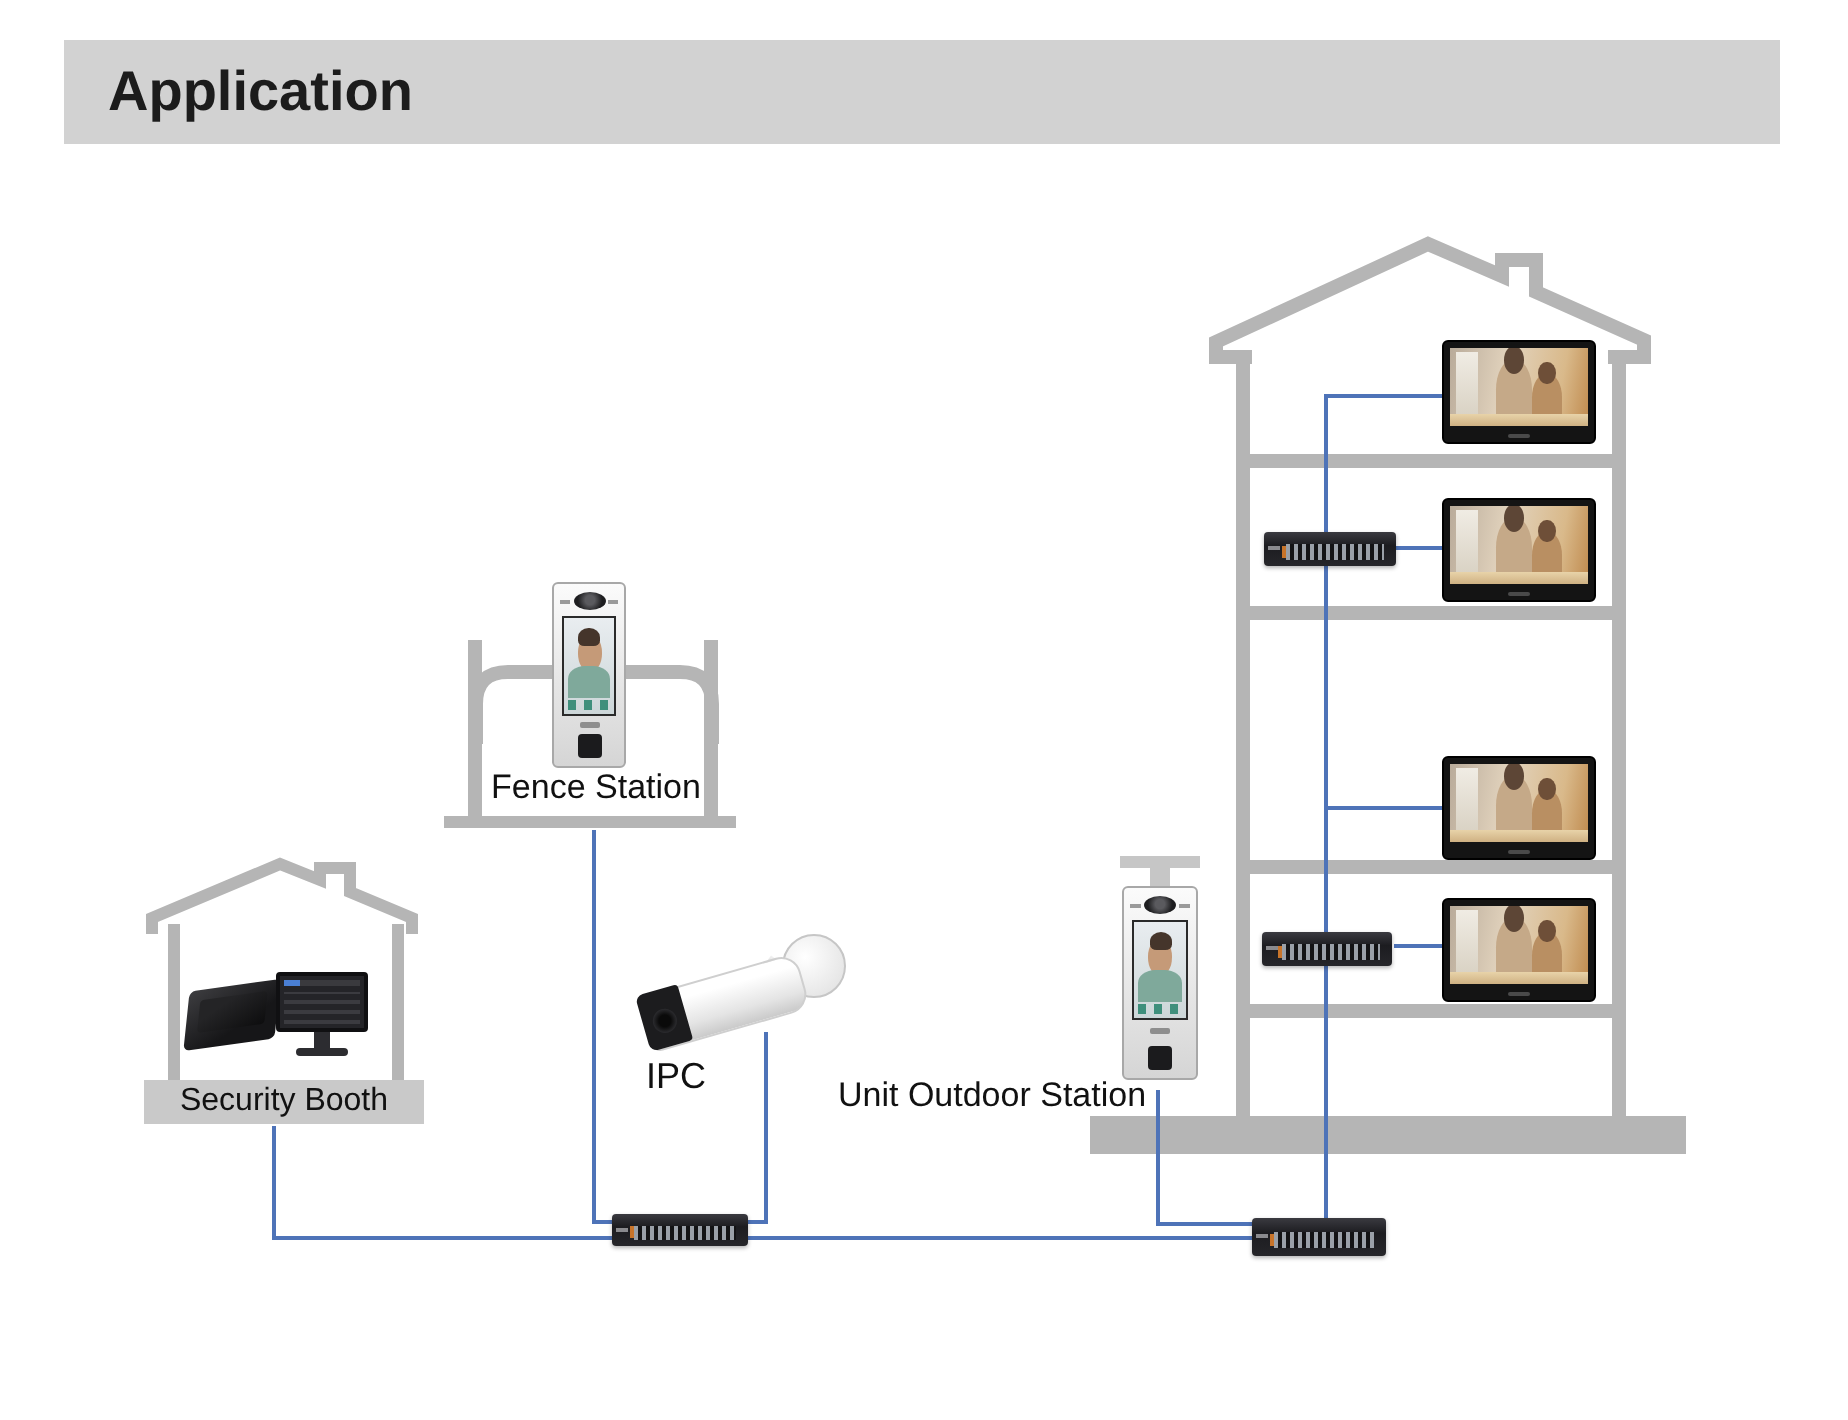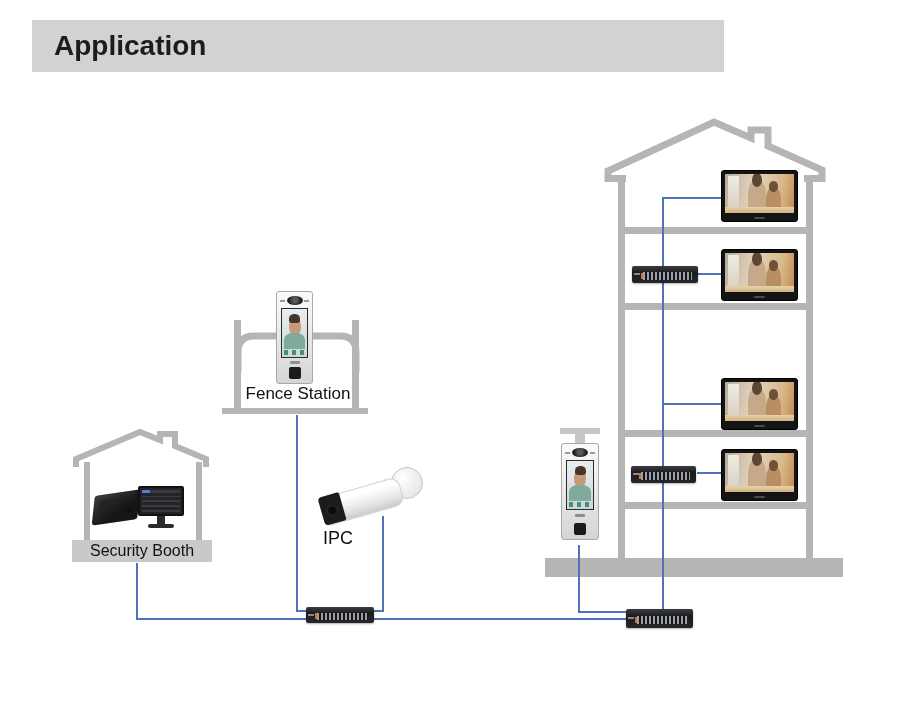--- a/index.html
+++ b/index.html
@@ -2,21 +2,21 @@
 <html style="--cable-blue: #4e73b8; --structure-gray: #b5b5b5; --header-bar: #d2d2d2; --label-bar: #c9c9c9;"><head>
 <meta charset="utf-8">
 <style>
   html,body{margin:0;padding:0;background:#ffffff;}
   .page{
     position:relative;width:924px;height:710px;background:#ffffff;overflow:hidden;
     font-family:"Liberation Sans", sans-serif;
   }
   
   .header-bar{
-    position:absolute;left:32px;top:20px;width:692px;height:52px;
+    position:absolute;left:32px;top:20px;width:858px;height:52px;
     background:var(--header-bar,#d2d2d2);display:flex;align-items:center;z-index:1;
   }
   .header-title{
     padding-left:22px;font-size:28px;font-weight:bold;color:#1c1c1c;
   }
   
   .overlay{position:absolute;left:0;top:0;z-index:1;}
   .gs{stroke:var(--structure-gray,#b5b5b5);fill:none;}
   .w7{stroke-width:7px;}
   .w6{stroke-width:6px;}
@@ -315,14 +315,15 @@
     <i class="bm-screen"></i>
     <i class="bm-stand"></i>
     <i class="bm-base"></i>
   </div>
 
   <div class="booth-bar">
     <span>Security Booth</span>
   </div>
   <div class="diagram-label label-fence">Fence Station</div>
   <div class="diagram-label label-ipc">IPC</div>
+  <div class="diagram-label label-unit">Unit Outdoor Station</div>
 
 </div>
 
 </body></html>

